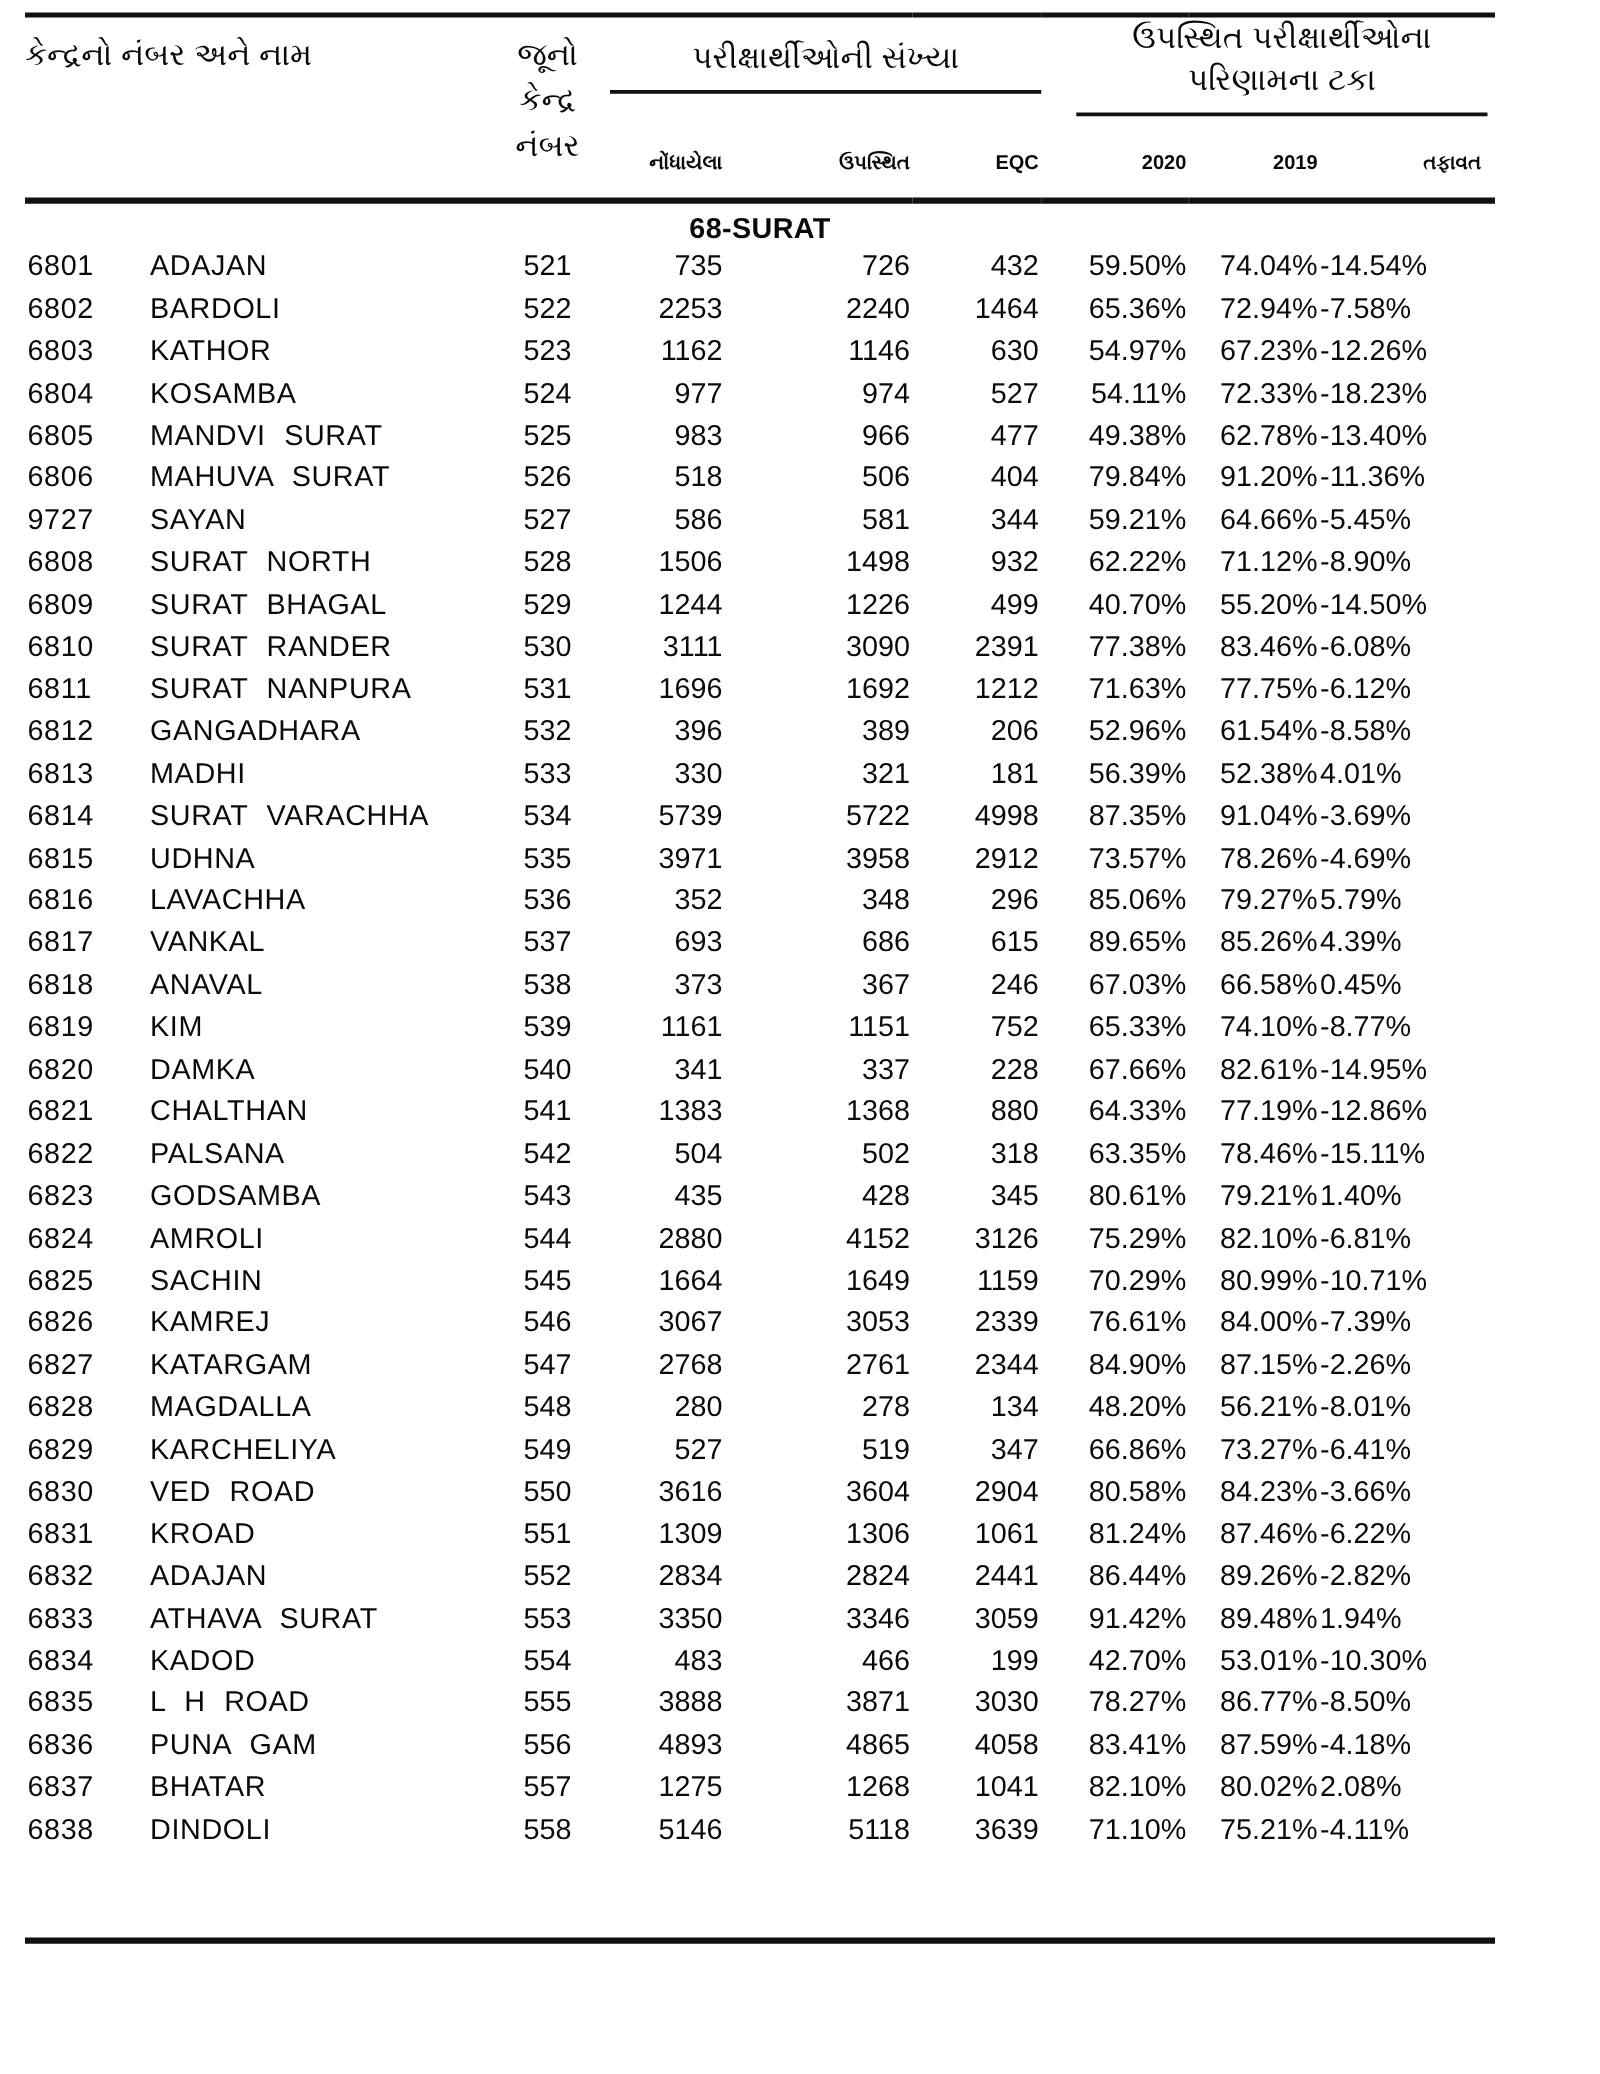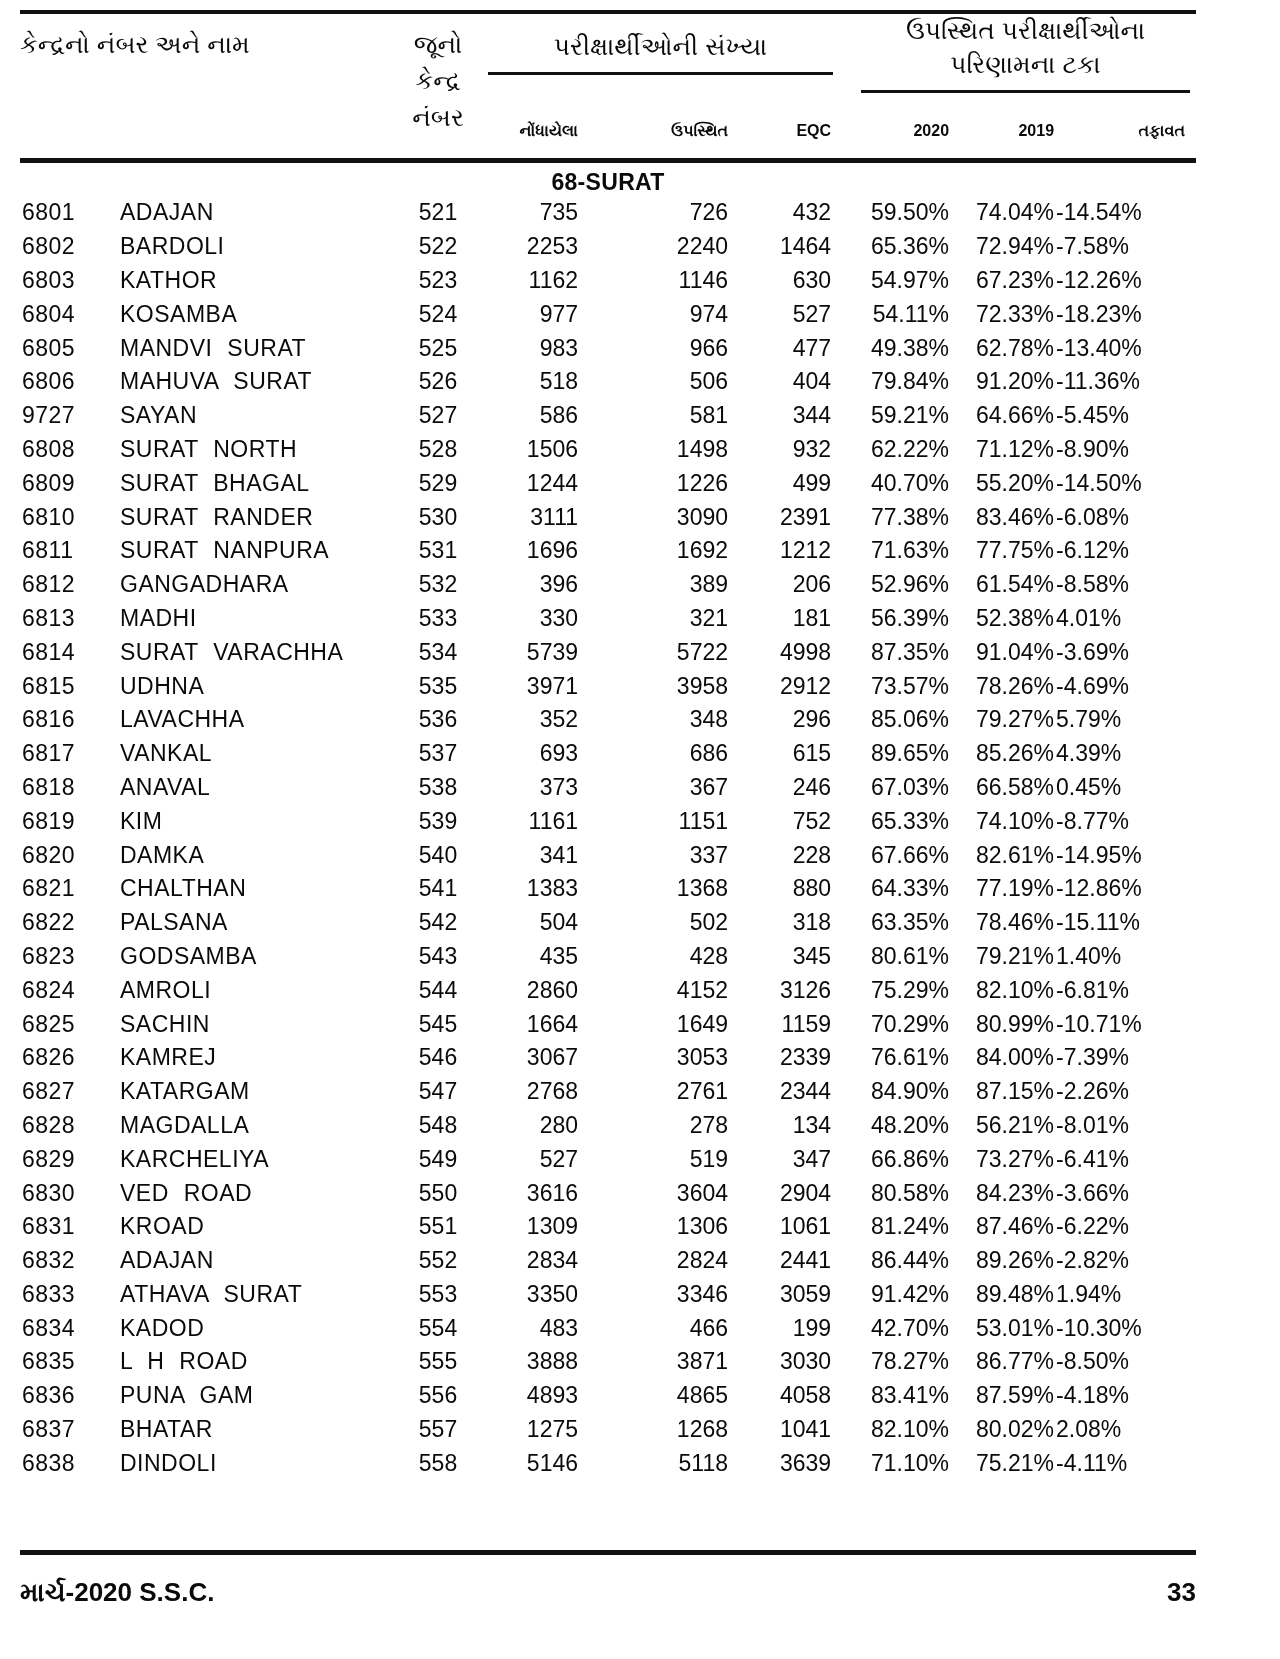--- a/index.html
+++ b/index.html
@@ -394,21 +394,21 @@
     <td class="c-num">345</td>
     <td class="c-num">80.61%</td>
     <td class="c-num">79.21%</td>
     <td class="c-diff">1.40%</td>
   </tr>
 
   <tr>
     <td class="c-code">6824</td>
     <td class="c-name">AMROLI</td>
     <td class="c-old">544</td>
-    <td class="c-num">2860</td>
+    <td class="c-num">2880</td>
     <td class="c-num">4152</td>
     <td class="c-num">3126</td>
     <td class="c-num">75.29%</td>
     <td class="c-num">82.10%</td>
     <td class="c-diff">-6.81%</td>
   </tr>
 
   <tr>
     <td class="c-code">6825</td>
     <td class="c-name">SACHIN</td>
@@ -574,18 +574,14 @@
     <td class="c-num">3639</td>
     <td class="c-num">71.10%</td>
     <td class="c-num">75.21%</td>
     <td class="c-diff">-4.11%</td>
   </tr>
 </tbody>
   </table>
 
   <div class="bottom-rule"></div>
 
-  <div class="footer">
-    <span>માર્ચ-2020 S.S.C.</span>
-    <span>33</span>
-  </div>
 
 </div>
 
 </body></html>

